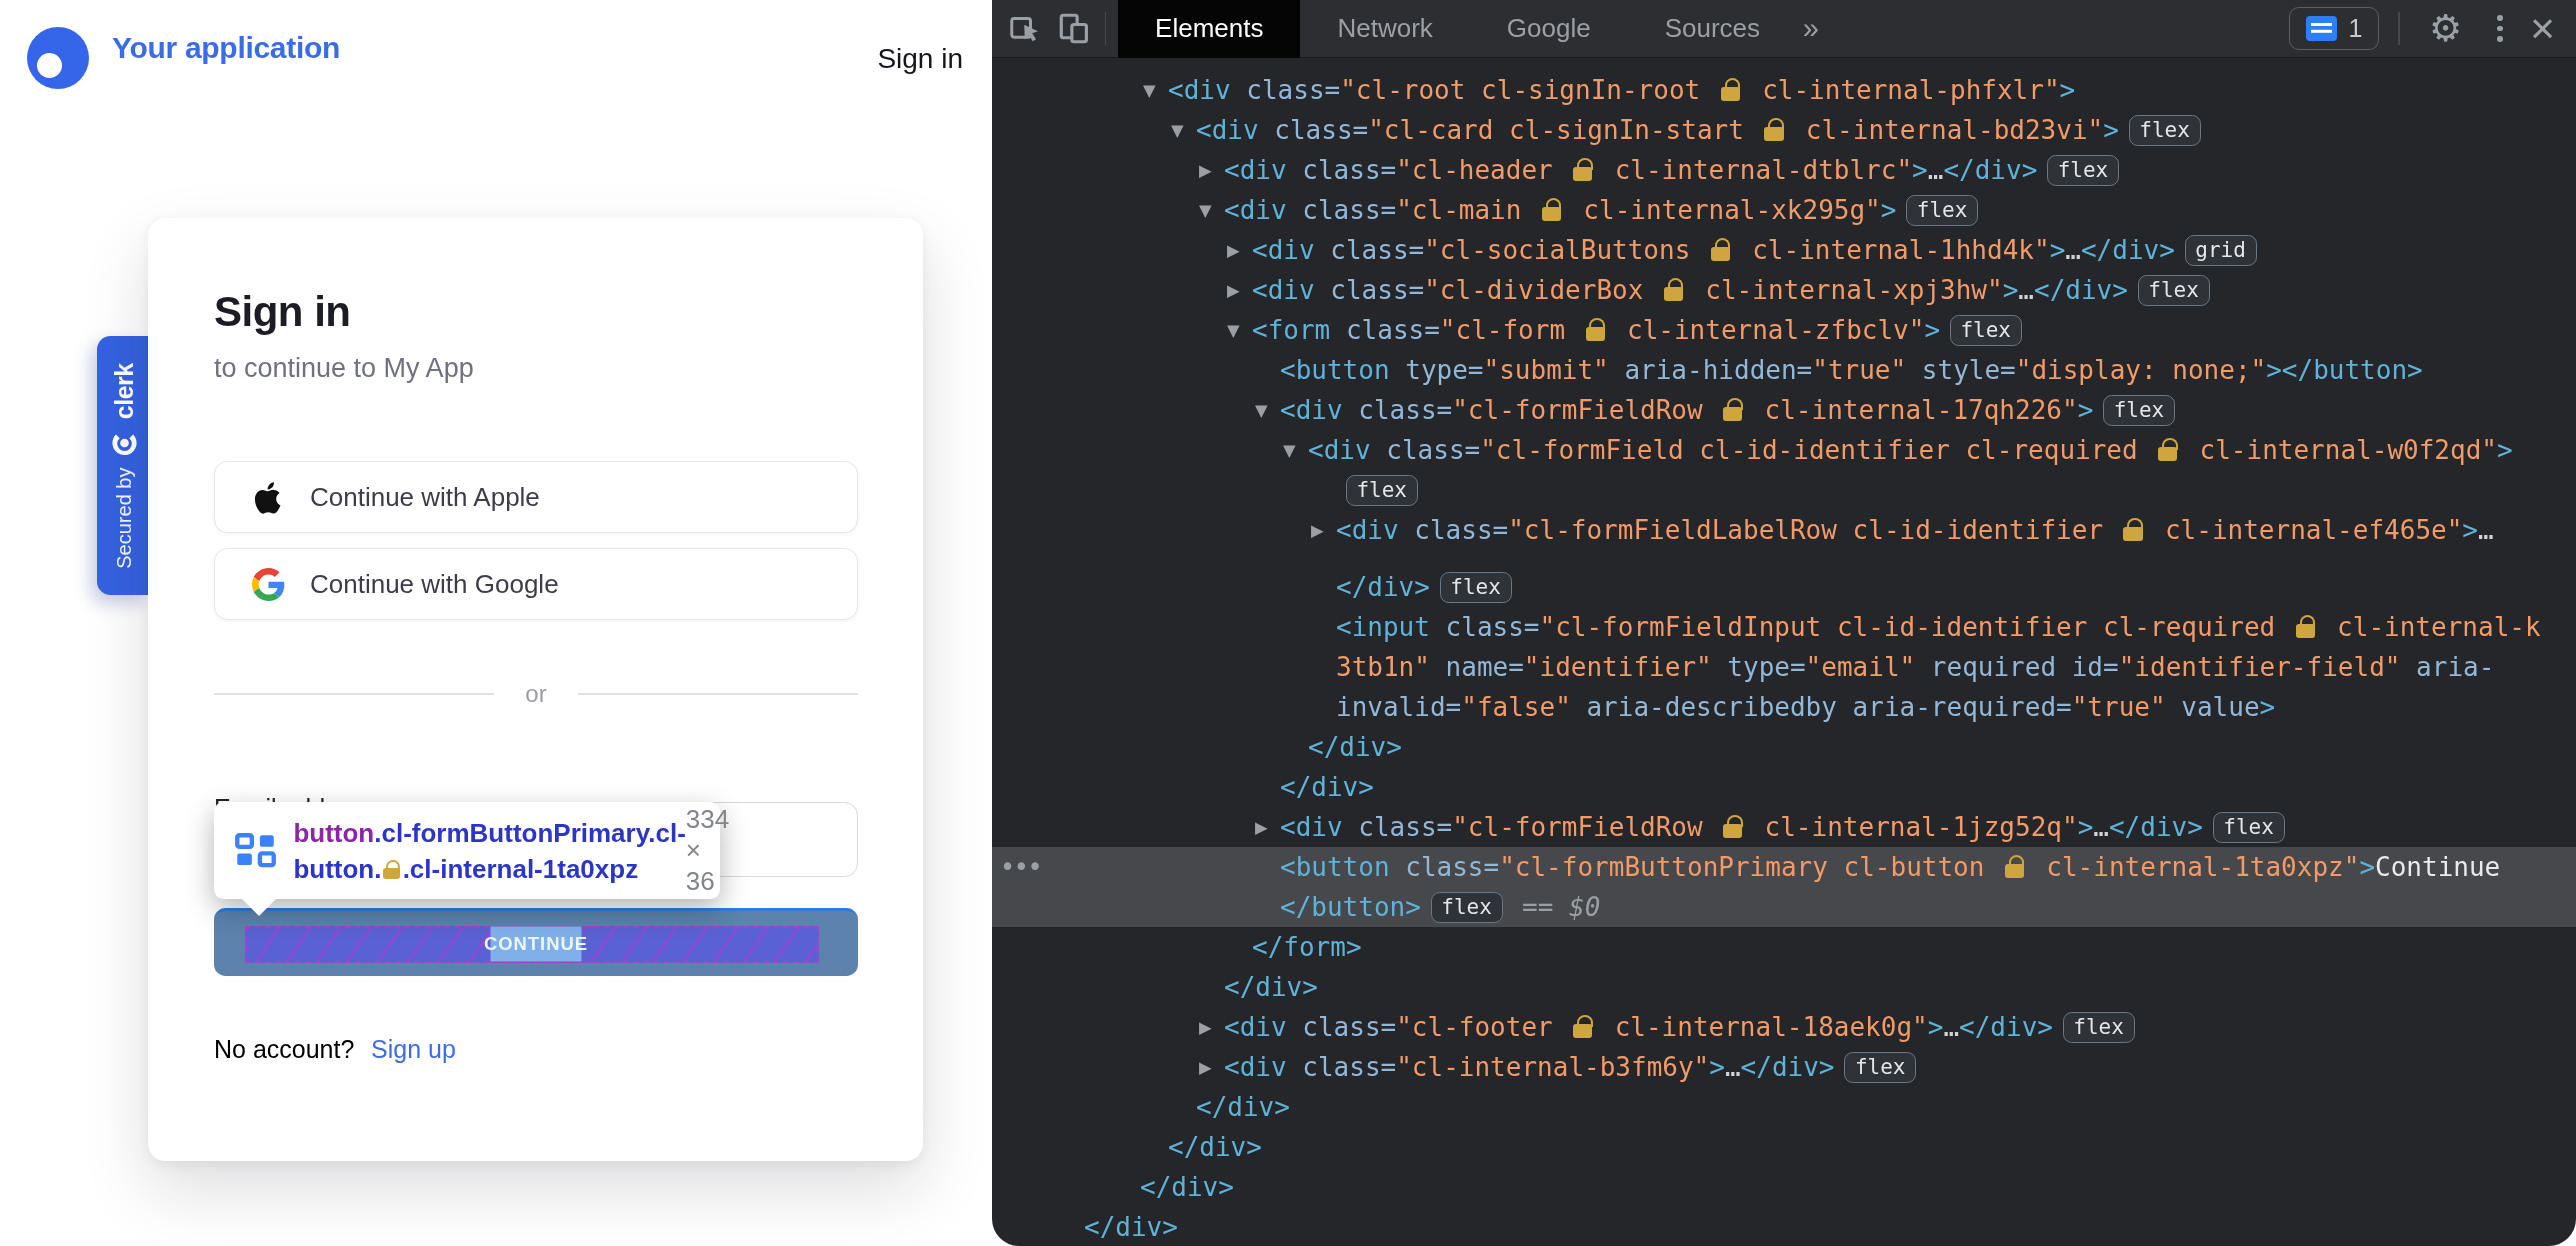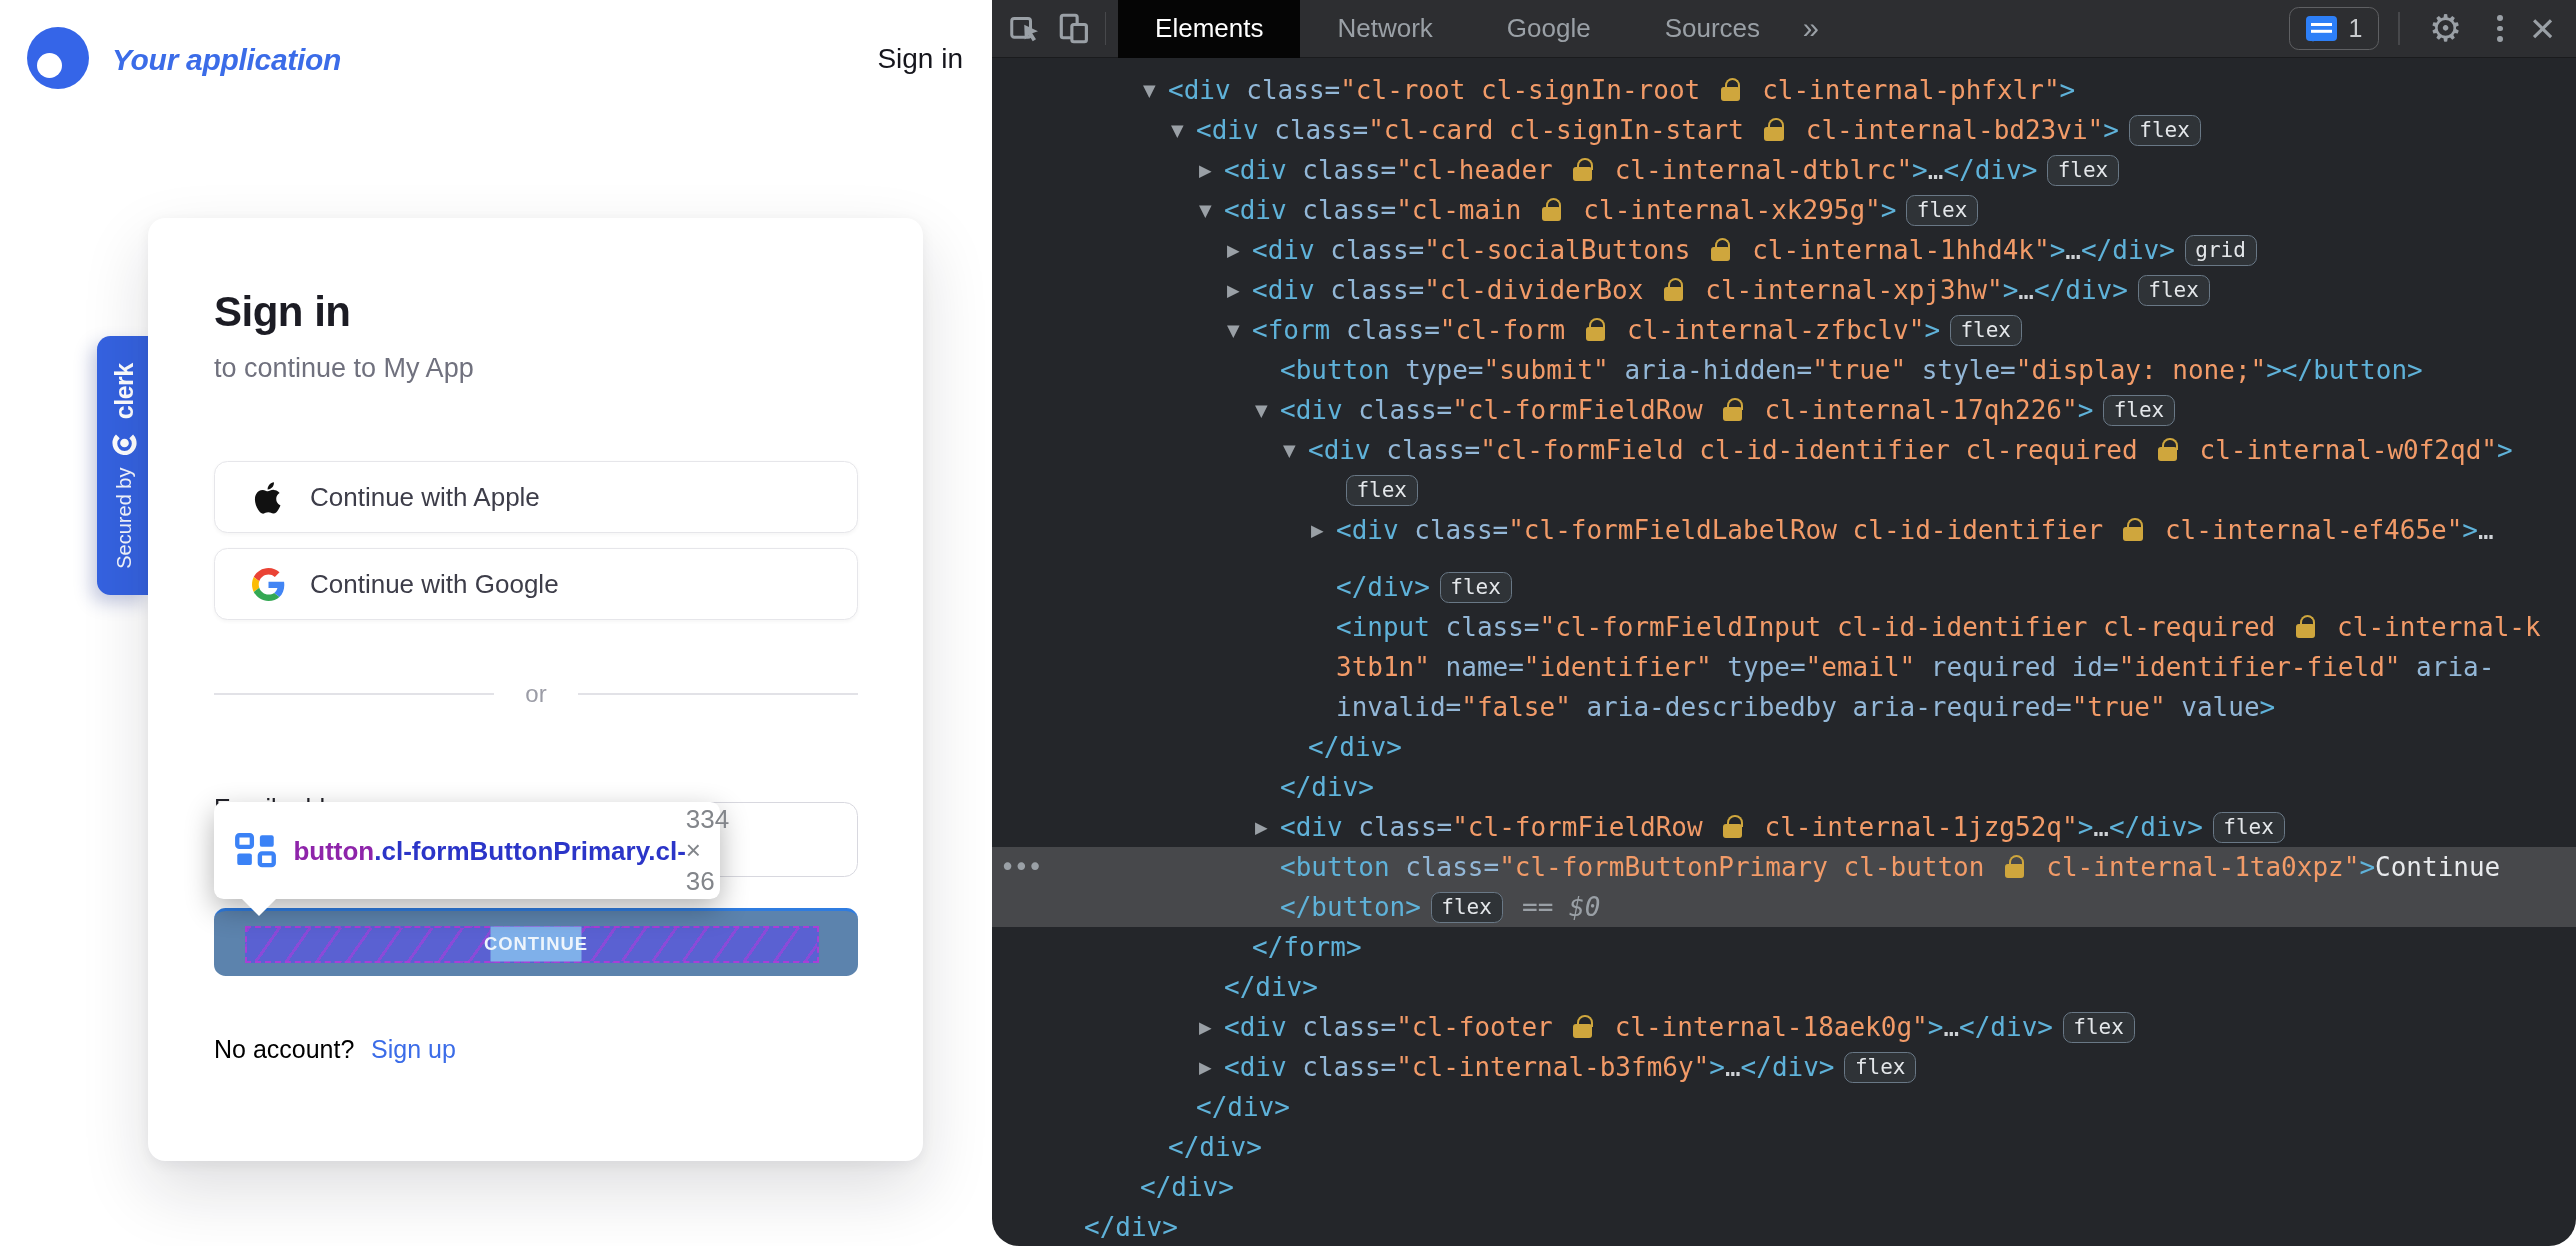--- a/index.html
+++ b/index.html
@@ -5,21 +5,21 @@
   * { margin:0; padding:0; box-sizing:border-box; }
   html,body { width:2576px; height:1246px; overflow:hidden; background:#fff;
     font-family:"Liberation Sans", sans-serif; }
   .stage { position:relative; width:2576px; height:1246px; }
 
   
   .page { position:absolute; left:0; top:0; width:992px; height:1246px; background:#fff; }
   .app-header { position:absolute; left:0; top:0; width:992px; height:116px; }
   .logo { position:absolute; left:27px; top:27px; width:62px; height:62px; border-radius:50%; background:#3565e8; }
   .logo .dot { position:absolute; left:9.7px; bottom:10.6px; width:25px; height:25px; border-radius:50%; background:#fff; }
-  .app-title { position:absolute; left:112px; top:43px; font-size:30px; font-weight:bold; color:#3b6ce8; letter-spacing:-0.3px;font-style:italic; }
+  .app-title { position:absolute; left:112px; top:31px; font-size:30px; font-weight:bold; color:#3b6ce8; letter-spacing:-0.3px; }
   .header-signin { position:absolute; right:29px; top:43px; font-size:28px; color:#15151c; }
 
   
   .clerk-badge { position:absolute; left:97px; top:336px; width:54px; height:259px; background:#3562e0;
     border-radius:13.5px 0 0 13.5px; box-shadow:-5.8px 7.7px 17.4px rgba(30,50,140,.25); }
   .clerk-badge .rot { position:absolute; left:50%; top:50%; width:259px; height:54px;
     transform:translate(-50%,-50%) rotate(-90deg); display:flex; align-items:center; justify-content:center; gap:9.7px;
     color:#fff; white-space:nowrap; }
   .clerk-badge .sb { font-size:20px; opacity:.95; }
   .clerk-badge .cw { font-size:25px; font-weight:bold; letter-spacing:-0.5px; }
@@ -174,20 +174,21 @@
 
     <div class="tooltip">
       <svg class="tt-icon" viewBox="0 0 28 24">
         <rect x="1.5" y="1.5" width="10" height="8" rx="1.5" fill="none" stroke="#3b82f6" stroke-width="3"></rect>
         <rect x="17" y="1.5" width="9.5" height="8" rx="1.5" fill="#3b82f6"></rect>
         <rect x="1.5" y="14" width="10" height="8" rx="1.5" fill="#3b82f6"></rect>
         <rect x="17" y="14" width="9.5" height="8" rx="1.5" fill="none" stroke="#3b82f6" stroke-width="3"></rect>
       </svg>
       <div class="tt-text">
         <div><span class="tt-tag">button</span><span class="tt-cls">.cl-formButtonPrimary.cl-</span></div>
+        <div><span class="tt-cls">button.</span><span class="lock-s"></span><span class="tt-cls">.cl-internal-1ta0xpz</span></div>
       </div>
       <div class="tt-size">334 × 36</div>
     </div>
   </div>
 
   <div class="devtools">
     <div class="dt-toolbar">
       <div class="dt-icon" style="margin-left:15.5px">
         <svg width="35" height="35" viewBox="0 0 28 28">
             <rect x="3" y="6" width="15" height="15" rx="2" fill="none" stroke="#9aa0a6" stroke-width="2.4"></rect>

